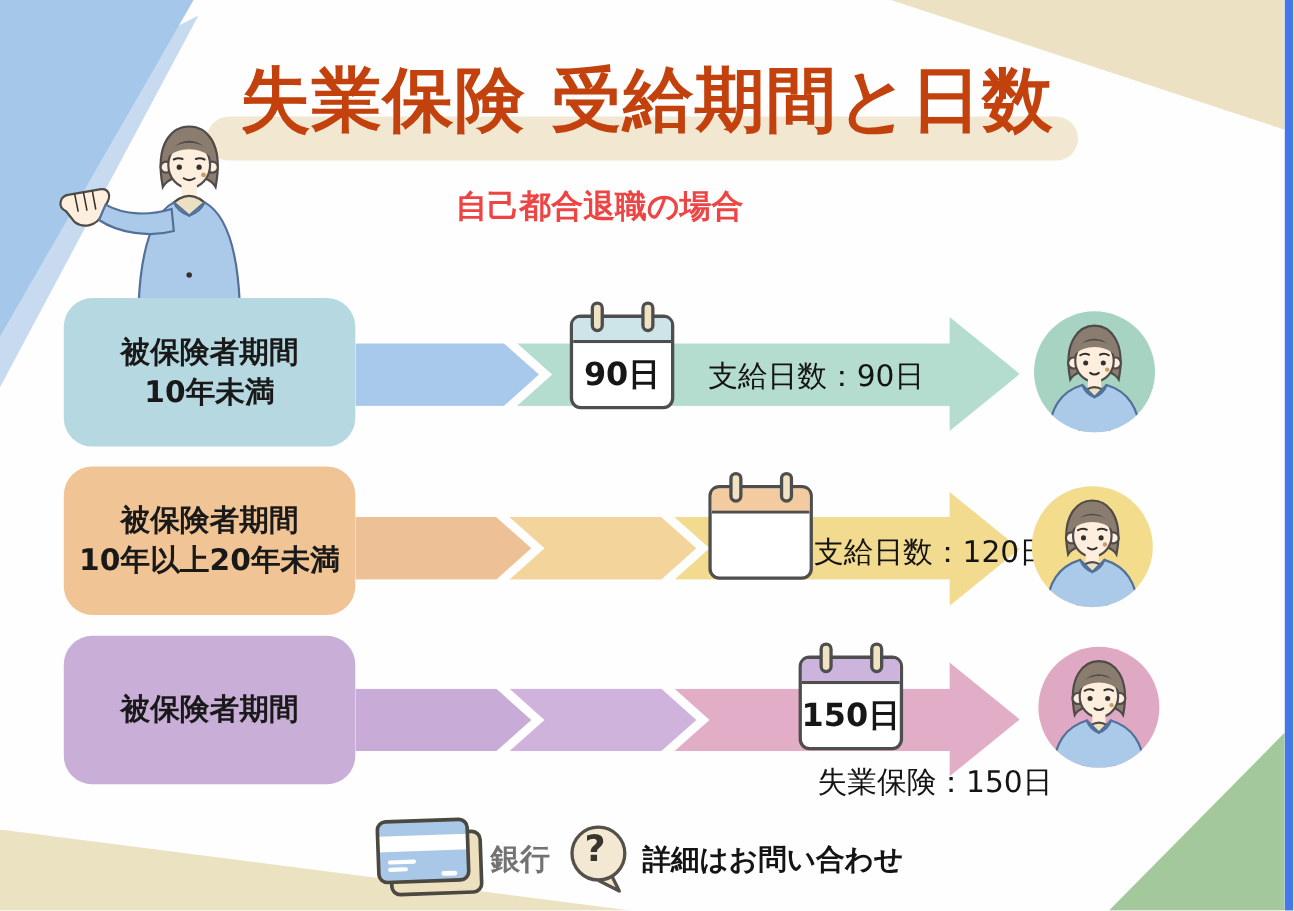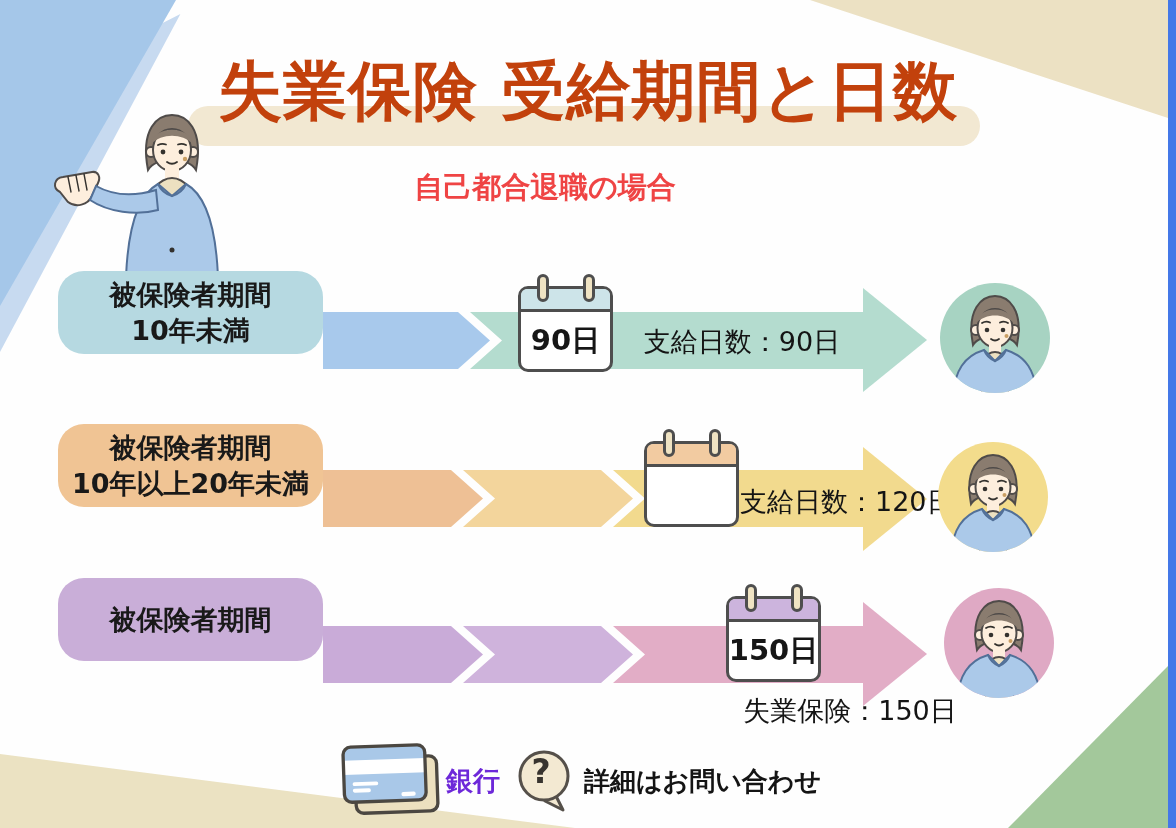--- a/index.html
+++ b/index.html
@@ -23,21 +23,21 @@
   .tri-br{right:8px;bottom:0;width:160px;height:162px;
     clip-path:polygon(100% 0,100% 100%,0 100%);}
   .edge-strip{position:absolute;right:0;top:0;width:8px;height:828px;}
   
   .title-highlight{position:absolute;left:188px;top:106px;width:792px;height:40px;border-radius:20px;}
   .page-title{position:absolute;left:0;top:48px;width:1176px;text-align:center;
     font-size:64px;font-weight:900;letter-spacing:1px;color:#c2410c;white-space:nowrap;}
   .page-subtitle{position:absolute;left:0;top:168px;width:1090px;text-align:center;
     font-size:29px;font-weight:800;color:#ef4444;}
   
-  .label-box{position:absolute;left:58px;width:265px;height:83px;border-radius:26px;
+  .label-box{position:absolute;left:58px;width:265px;height:135px;border-radius:26px;
     display:flex;flex-direction:column;justify-content:center;align-items:center;
     font-weight:800;font-size:27px;line-height:1.3;text-align:center;color:#191919;}
   #row1 .label-box{top:271px;}
   #row2 .label-box{top:424px;}
   #row3 .label-box{top:578px;}
   .chev,.band{position:absolute;height:57px;}
   .chevA{clip-path:polygon(0 0,calc(100% - 32px) 0,100% 50%,calc(100% - 32px) 100%,0 100%);}
   .chevB{clip-path:polygon(0 0,calc(100% - 32px) 0,100% 50%,calc(100% - 32px) 100%,0 100%,32px 50%);}
   .band{clip-path:polygon(0 0,100% 0,100% 100%,0 100%,32px 50%);}
   #row1 .chevA{left:323px;top:312px;width:167px;}
@@ -75,21 +75,21 @@
   
   .avatar{position:absolute;width:110px;height:110px;border-radius:50%;overflow:hidden;}
   #row1 .avatar{left:940px;top:283px;}
   #row2 .avatar{left:938px;top:442px;}
   #row3 .avatar{left:944px;top:588px;}
   .avatar svg{display:block;width:110px;height:110px;}
   
   .presenter{position:absolute;left:48px;top:100px;width:200px;height:175px;}
   
   .bankbook{position:absolute;left:338px;top:742px;width:105px;height:76px;}
-  .bank-label{position:absolute;left:446px;top:763px;font-size:27px;font-weight:800;color:#6d28d9;}
+  .bank-label{position:absolute;left:446px;top:763px;font-size:27px;font-weight:800;color:#737373;}
   .q-bubble{position:absolute;left:516px;top:748px;width:60px;height:66px;}
   .q-mark{position:absolute;left:516px;top:752px;width:50px;text-align:center;
     font-size:33px;font-weight:800;color:#38342f;}
   .contact-label{position:absolute;left:584px;top:764px;font-size:26px;font-weight:800;
     color:#141414;white-space:nowrap;}
   
   .f-hair{fill:var(--hair,#8a7c6f);}
   .f-skin{fill:var(--skin,#fdeedd);}
   .f-shirt{fill:var(--shirt,#ece0c0);}
   .f-jacket{fill:var(--jacket,#abc9e9);}

